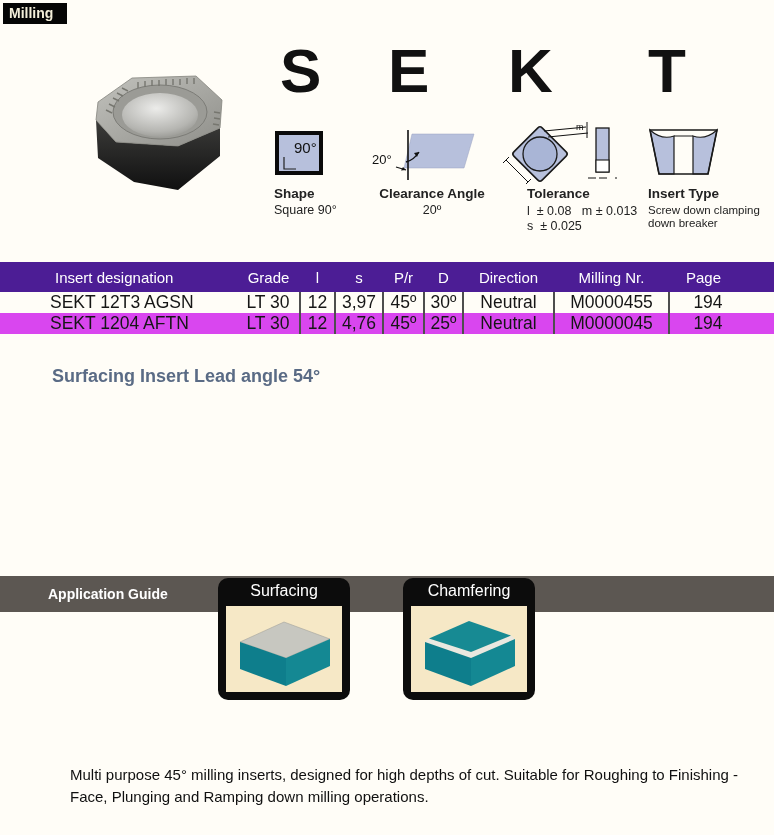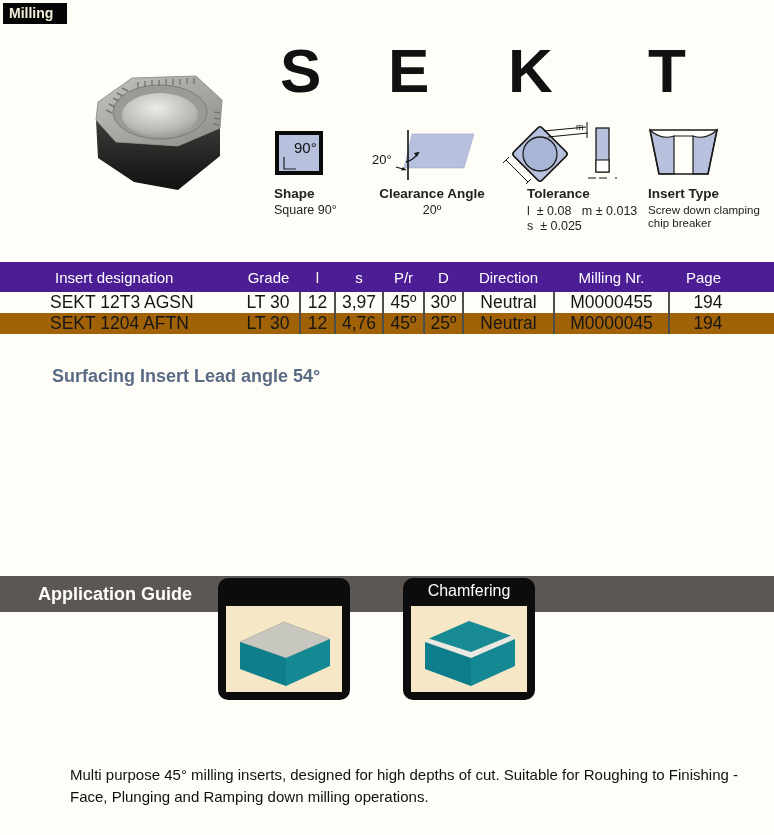--- a/index.html
+++ b/index.html
@@ -51,39 +51,39 @@
   table.spec thead th.col-desig { text-align:left; padding-left:55px; }
   table.spec tbody td {
     height:20px;
     font-size:17.5px;
     text-align:center;
     color:#161616;
     overflow:hidden;
   }
   table.spec tbody td.col-desig { text-align:left; padding-left:50px; }
   table.spec tbody td.sep { border-left:2px solid #4e4e4e; }
-  table.spec tbody tr.alt { background:#a16207;padding-left:13px; }
+  table.spec tbody tr.alt { background:#d946ef;padding-left:13px; }
   table.spec tbody td.col-page { padding-right:28px; }
   table.spec thead th.col-page { padding-right:36px; }
 
   .subtitle {
     left:52px; top:366px;
     font-size:18px; font-weight:bold;
     color:#5a6b85;
   }
 
   
   .app-bar {
     left:0; top:576px; width:774px; height:36px;
     background:#5c5752; z-index:1;
   }
   .app-bar-label {
-    position:absolute; left:38px; top:0; height:36px;
+    position:absolute; left:48px; top:0; height:36px;
     line-height:36px; color:#ffffff;
-    font-size:18px; font-weight:600;
+    font-size:14px; font-weight:600;
   }
   .app-card {
     top:578px; width:132px; height:122px;
     background:#0c0c0c; border-radius:10px; z-index:2;
   }
   .app-card .card-label {
     display:block; text-align:center;
     color:#ffffff; font-size:16px;
     padding-top:4px; height:24px;
   }
@@ -175,21 +175,21 @@
 <div class="abs feat-sub pre" style="left:527px; top:219px;">s  ± 0.025</div>
 
 <svg class="abs" style="left:646px; top:126px;" width="75" height="52" viewBox="0 0 75 52">
   <path d="M4,4 C14,13 22,12 28,10 L28,48 L13,48 Z" fill="#b7c0dc" stroke="#1a1a1a" stroke-width="1.2"></path>
   <path d="M71,4 C61,13 53,12 47,10 L47,48 L62,48 Z" fill="#b7c0dc" stroke="#1a1a1a" stroke-width="1.2"></path>
   <line x1="28" y1="10" x2="47" y2="10" stroke="#1a1a1a" stroke-width="1"></line>
   <path d="M4,4 L71,4 L62,48 L13,48 Z" fill="none" stroke="#1a1a1a" stroke-width="1.6"></path>
 </svg>
 <div class="abs feat-title" style="left:648px; top:186px;">Insert Type</div>
 <div class="abs feat-sub" style="left:648px; top:204px; font-size:11.5px;">Screw down clamping</div>
-<div class="abs feat-sub" style="left:648px; top:217px; font-size:11.5px;">chip breaker</div>
+<div class="abs feat-sub" style="left:648px; top:217px; font-size:11.5px;">down breaker</div>
 
 <table class="spec">
   <colgroup>
     <col style="width:237px">
       <col style="width:63px">
       <col style="width:35px">
     <col style="width:48px">
       <col style="width:41px">
       <col style="width:39px">
     <col style="width:91px">
@@ -235,20 +235,21 @@
   </tbody>
 </table>
 
 <div class="abs subtitle">Surfacing Insert Lead angle 54°</div>
 
 <div class="abs app-bar">
   <span class="app-bar-label">Application Guide</span>
 </div>
 
 <div class="abs app-card" style="left:218px;">
+  <span class="card-label">Surfacing</span>
   <div class="card-img">
     <svg viewBox="0 0 116 86">
       <polygon points="14,36 58,16 104,33 60,52" fill="#c7c7c0" stroke="#a3a39c" stroke-width="0.6"></polygon>
       <polygon points="14,36 60,52 60,80 14,63" fill="#0e7e8c"></polygon>
       <polygon points="60,52 104,33 104,60 60,80" fill="#148893"></polygon>
     </svg>
   </div>
 </div>
 
 <div class="abs app-card" style="left:403px;">

